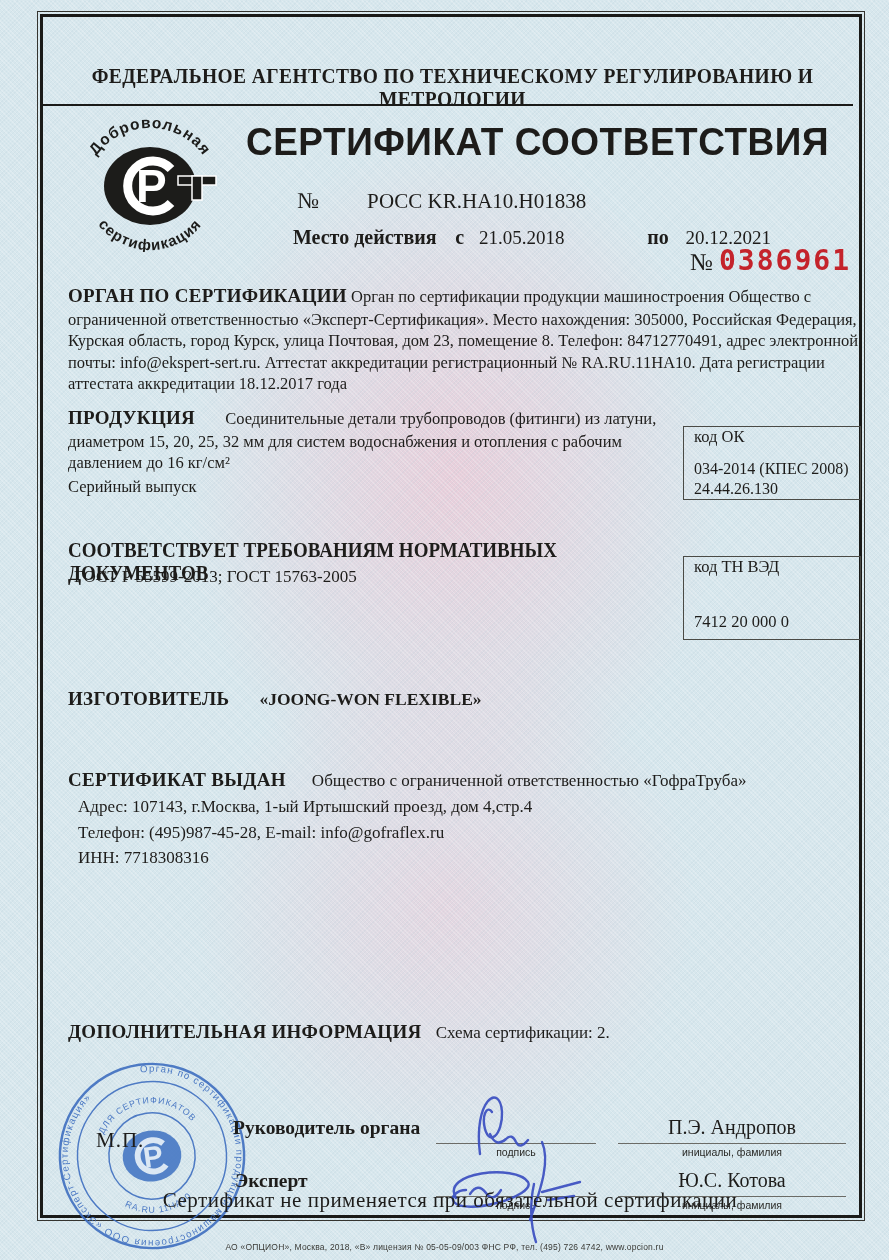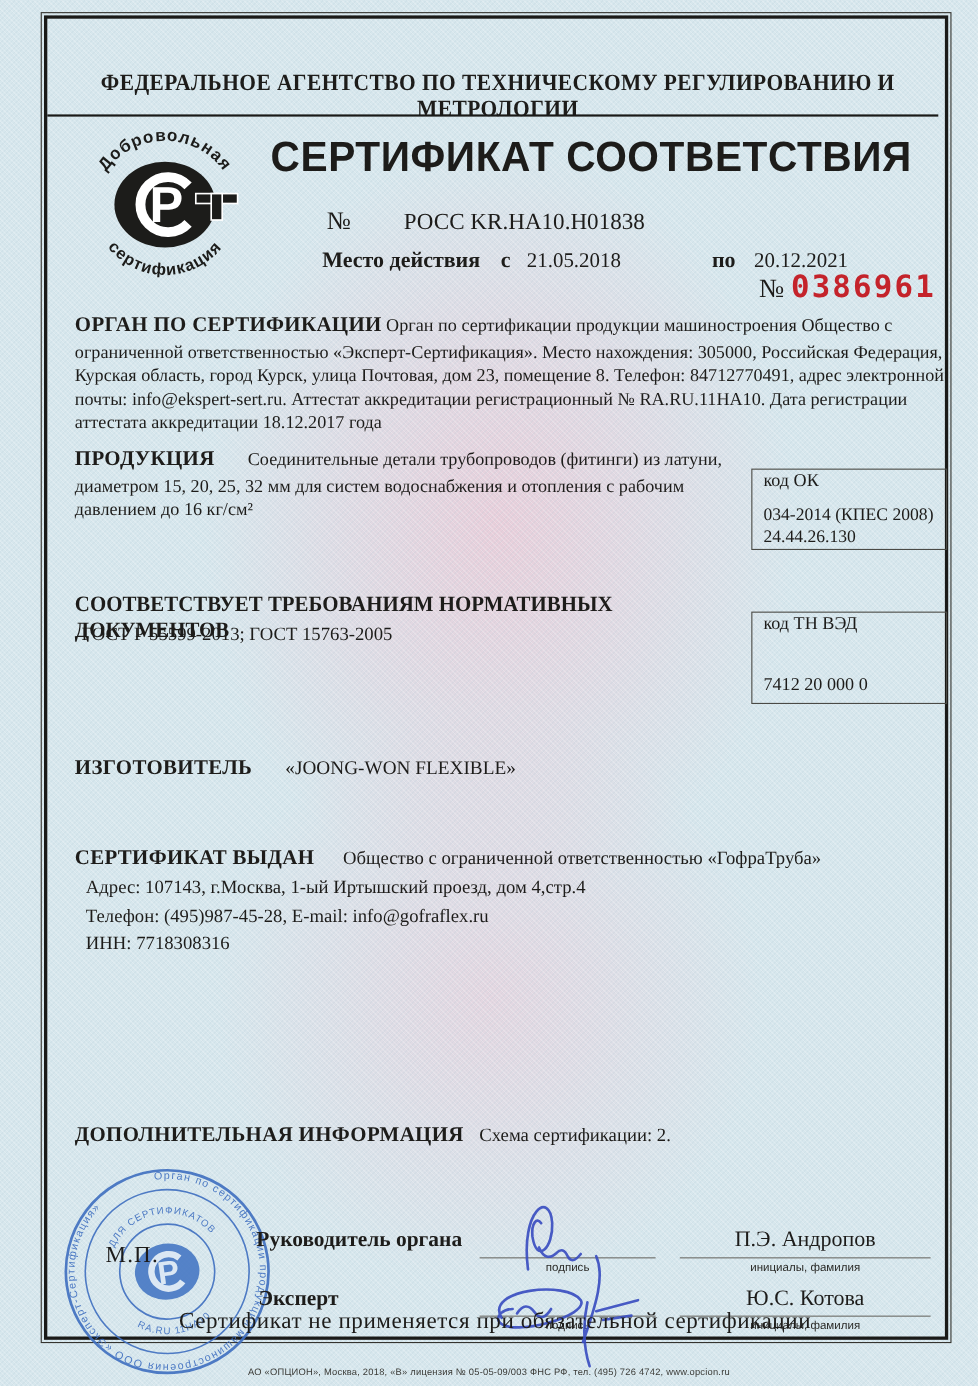--- a/index.html
+++ b/index.html
@@ -45,21 +45,21 @@
   .sec-prod .h{margin-right:26px;}
   .serial{display:block; margin-top:2px;}
   .codebox{border:1px solid #4a4a45; padding:0 10px; font-size:16.5px;}
   .okbox{left:683px; top:426px; width:156px; height:72px;}
   .okbox .lines{margin-top:12px; font-size:16px; line-height:1.25;}
   .tnbox{left:683px; top:556px; width:156px; height:82px;}
   .tnbox .val{margin-top:35px; font-size:16.5px;}
   .sec-comp-h{left:68px; top:540px; width:620px; font-weight:bold; font-size:19px; transform:scaleY(1.05);}
   .sec-comp-t{left:74px; top:567px; width:600px; font-size:17px;}
   .sec-man{left:68px; top:687px; width:792px;}
-  .sec-man .name{margin-left:26px; font-size:17.5px;}
+  .sec-man .name{margin-left:26px; font-size:17.5px;font-weight:bold;}
   .sec-man .addr{display:block; margin-top:4px; margin-left:8px; font-size:17px;}
   .sec-issued{left:68px; top:768px; width:792px;}
   .sec-issued .name{margin-left:22px; font-size:17px;}
   .sec-issued .ln{display:block; margin-left:10px; margin-top:3.5px; font-size:17px;}
   .sec-basis{left:68px; top:856px; width:792px;}
   .sec-basis .h{margin-right:16px;}
   .sec-add{left:68px; top:1020px; width:792px;}
   .sec-add .h{margin-right:10px;}
   .sec-add .t{font-size:17px;}
 
@@ -134,20 +134,21 @@
   </div>
 
   <p class="abs block sec-org">
     <span class="h">ОРГАН ПО СЕРТИФИКАЦИИ</span>
     <span>Орган по сертификации продукции машиностроения Общество с ограниченной ответственностью «Эксперт-Сертификация». Место нахождения: 305000, Российская Федерация, Курская область, город Курск, улица Почтовая, дом 23, помещение 8. Телефон: 84712770491, адрес электронной почты: info@ekspert-sert.ru. Аттестат аккредитации регистрационный № RA.RU.11НА10. Дата регистрации аттестата аккредитации 18.12.2017 года</span>
   </p>
 
   <p class="abs block sec-prod">
     <span class="h">ПРОДУКЦИЯ</span>
     <span>Соединительные детали трубопроводов (фитинги) из латуни, диаметром 15, 20, 25, 32 мм для систем водоснабжения и отопления с рабочим давлением до 16 кг/см²</span>
+    <span class="serial">Серийный выпуск</span>
   </p>
 
   <div class="abs codebox okbox">
     <div>код ОК</div>
     <div class="lines">
       <div>034-2014 (КПЕС 2008)</div>
       <div>24.44.26.130</div>
     </div>
   </div>
 

